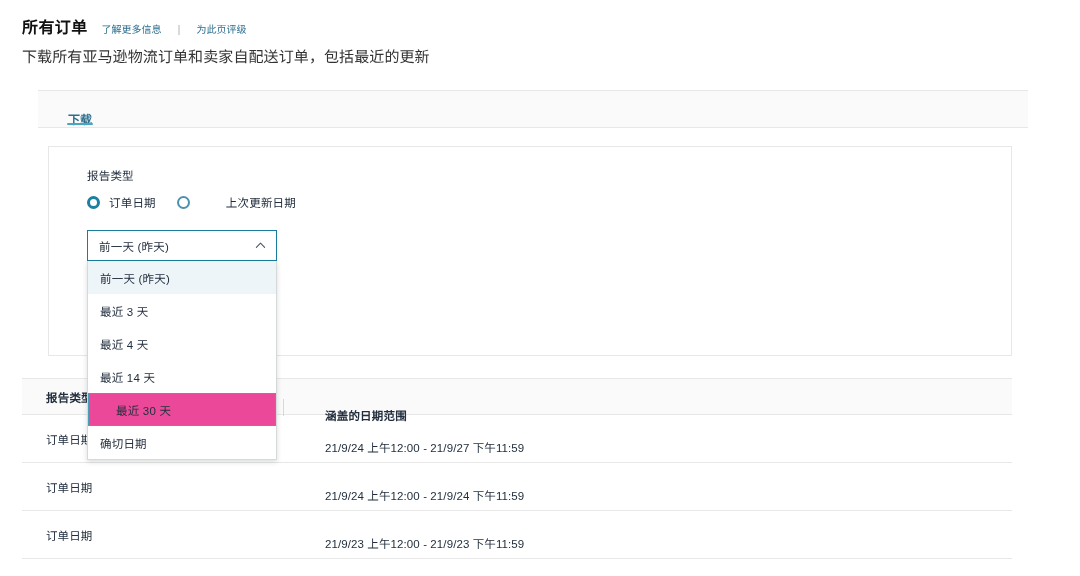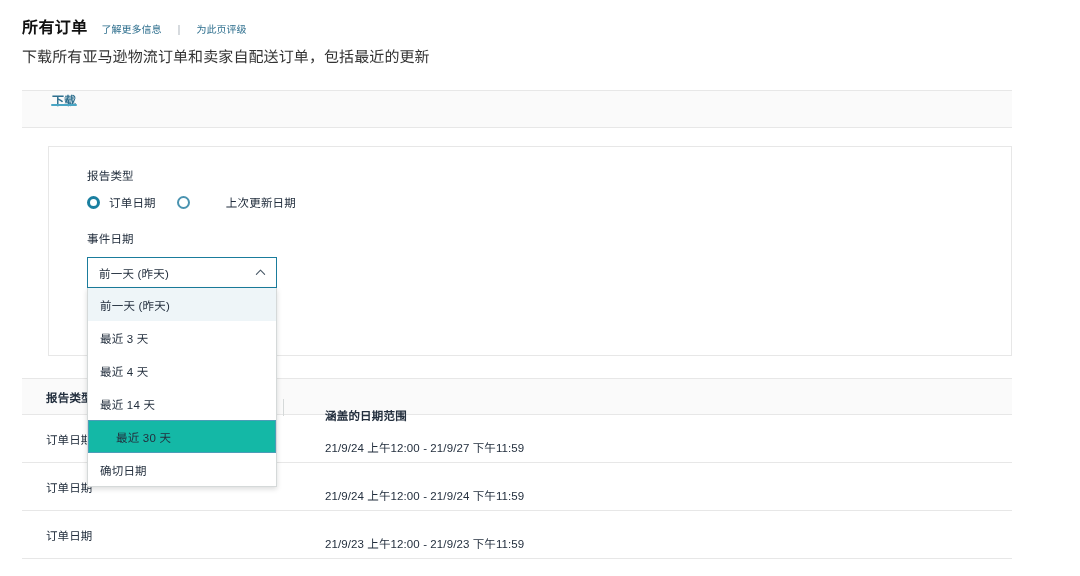--- a/index.html
+++ b/index.html
@@ -48,29 +48,29 @@
   .page-subtitle {
     font-size: 15px;
     color: #333333;
     margin-top: 9px;
     letter-spacing: 0.1px;
   }
 
   
   .tab-strip {
     position: absolute;
-    left: 22px;
+    left: 38px;
     top: 90px;
     width: 990px;
     height: 36px;
     background: #fafafa;
     border-top: 1px solid #e7e7e7;
     border-bottom: 1px solid #e7e7e7;
     display: flex;
-    align-items: flex-start;
+    align-items: flex-end;
   }
   .tab {
     position: relative;
     display: flex;
     align-items: center;
     padding: 0 16px;
     margin-left: 14px;
     font-size: 12px;
     color: #2e6f8e;
     font-weight: bold;
@@ -205,21 +205,21 @@
     box-sizing: border-box;
     cursor: pointer;
     letter-spacing: 0.2px;
     border: 1.5px solid transparent;
   }
   .dd-item.selected {
     background: #eef5f8;
   }
   .dd-item.hovered {
     border: 1.5px solid #4b9db8;
-    background: #14b8a6;
+    background: #ec4899;
     padding-left: 27px;
   }
 
   
   .report-table {
     position: absolute;
     left: 22px;
     top: 378px;
     width: 990px;
     border-top: 1px solid #e7e7e7;
@@ -299,21 +299,20 @@
       <label class="radio-opt">
         <span class="radio-dot checked"></span>
         <span class="radio-label">订单日期</span>
       </label>
       <label class="radio-opt">
         <span class="radio-dot"></span>
         <span class="radio-label">上次更新日期</span>
       </label>
     </div>
 
-    <div class="field-label">事件日期</div>
 
     <div class="select-wrap">
       <div class="select-box">
         <span>前一天 (昨天)</span>
         <span class="chevron">
           <svg viewBox="0 0 12 12" width="11" height="11" aria-hidden="true">
             <path d="M1.5 8 L6 3.5 L10.5 8" fill="none" stroke="currentColor" stroke-width="1.2" stroke-linecap="round" stroke-linejoin="round"></path>
           </svg>
         </span>
       </div>

